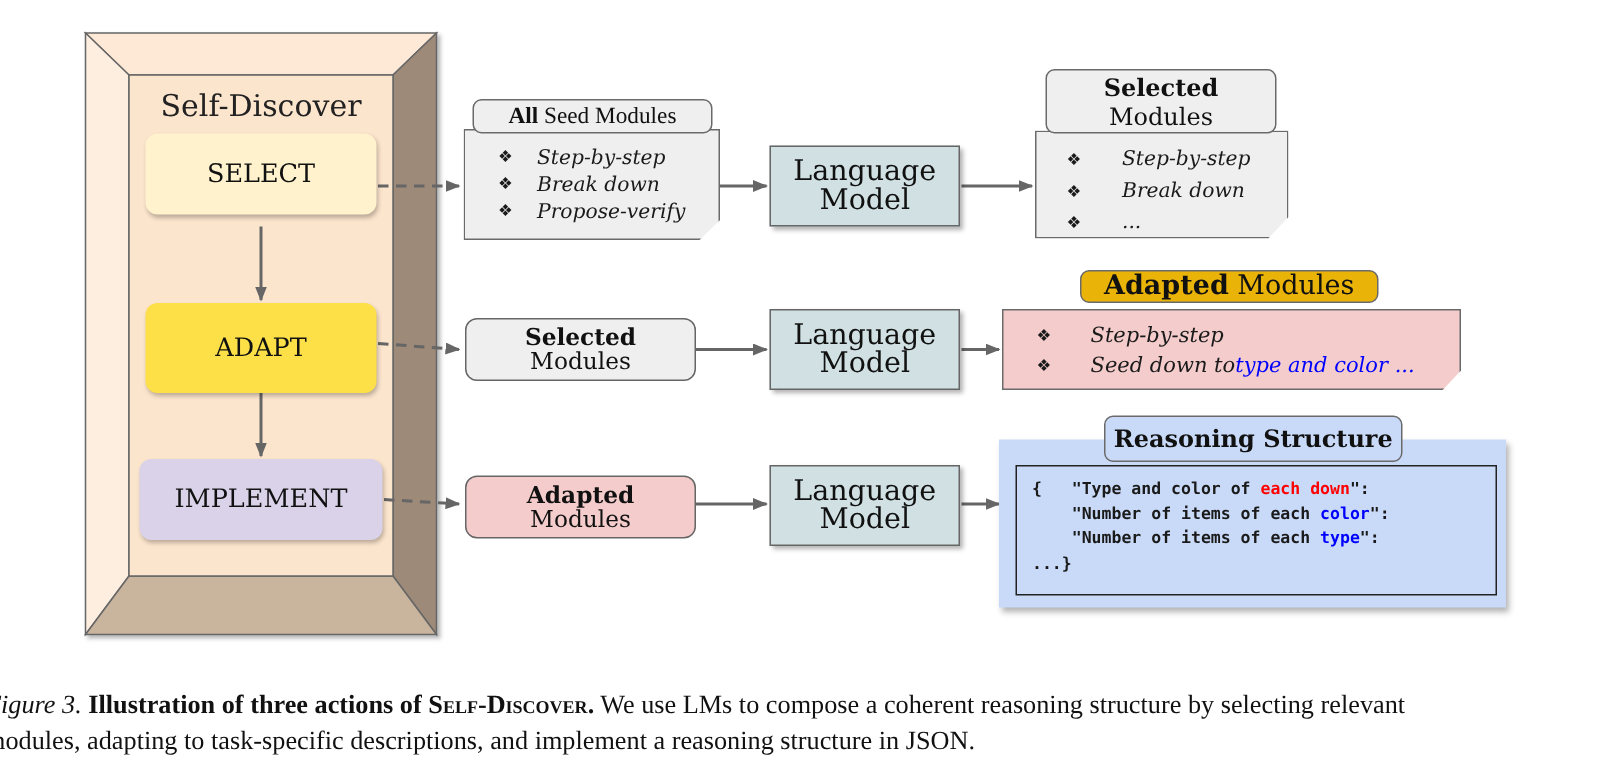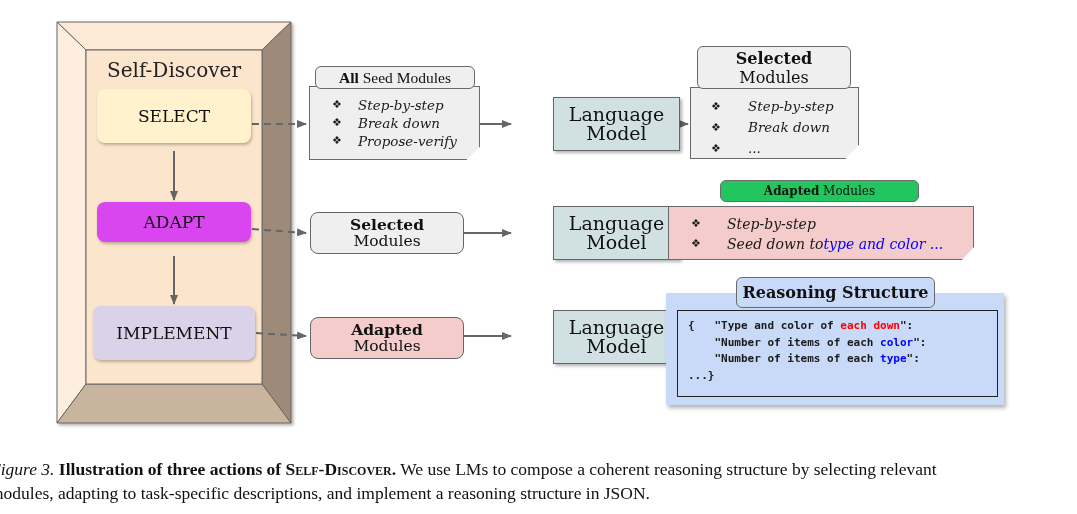--- a/index.html
+++ b/index.html
@@ -7,32 +7,32 @@
            font-family: "DejaVu Serif", serif; color: #1a1a1a; }
     .abs { position: absolute; box-sizing: border-box; }
 
     
     #frame-svg { position: absolute; left: 0; top: 0; }
     .frame-title { left: 96px; top: 58px; width: 156px; text-align: center; font-size: 20px; color: #222; }
 
     .step-box { border-radius: 8px; display: flex; align-items: center; justify-content: center;
                 font-size: 17px; box-shadow: 1px 2px 3px rgba(0,0,0,0.25); color: #111; }
     .step-select { left: 97px; top: 89px; width: 154px; height: 54px; background: #fff2cc; }
-    .step-adapt  { left: 97px; top: 202px; width: 154px; height: 40px; background: #d946ef; }
+    .step-adapt  { left: 97px; top: 202px; width: 154px; height: 60px; background: #fde047; }
     .step-impl   { left: 93px; top: 306px; width: 162px; height: 54px; background: #d9d2e9; }
 
     
     .note { background: #efefef; border: 1px solid #6a6a6a; box-shadow: 2px 2px 3px rgba(0,0,0,0.25); }
     .tab { background: #efefef; border: 1px solid #6a6a6a; border-radius: 6px; text-align: center; color: #111; }
     .bullets { font-style: italic; font-size: 13.5px; line-height: 18px; }
     .bullets .row { display: flex; }
     .bullets .diamond { width: 26px; font-style: normal; font-size: 11px; }
     .lm { background: #d0e0e3; border: 1px solid #666; box-shadow: 2px 2px 3px rgba(0,0,0,0.3);
           display: flex; flex-direction: column; align-items: center; justify-content: center;
-          font-size: 19px; line-height: 19px; color: #111; margin-left: 40px; }
+          font-size: 19px; line-height: 19px; color: #111; }
     .rounded-box { border: 1px solid #666; border-radius: 8px; display: flex; flex-direction: column;
                    align-items: center; justify-content: center; font-size: 15.5px; line-height: 17px; color:#111; }
     .bold { font-weight: bold; }
     .red { color: #ff0000; }
     .blue { color: #0000ff; }
 
     .code { font-family: "DejaVu Sans Mono", monospace; font-weight: bold; font-size: 11px; line-height: 16.5px; white-space: pre; }
 
     .caption { left: 0; top: 457px; width: 1077px; font-family: "Liberation Serif", serif; font-size: 17.5px; line-height: 24px; color:#111; white-space: nowrap; }
     .sc { font-variant: small-caps; }
@@ -146,21 +146,21 @@
         <span class="diamond" style="width:36px;">❖</span>
         <span>Step-by-step </span>
       </div>
     <div class="row">
         <span class="diamond" style="width:36px;">❖</span>
         <span>Seed down to </span>
         <span class="blue">type and color ...</span>
       </div>
   </div>
 </div>
-<div class="abs tab" style="left:720px; top:180px; width:199px; height:22px; background:#22c55e; font-size:12px; line-height:20px;">
+<div class="abs tab" style="left:720px; top:180px; width:199px; height:22px; background:#eab308; font-size:18px; line-height:20px;">
   <span class="bold">Adapted</span><span> Modules</span>
 </div>
 
 <div class="abs rounded-box" style="left:310px; top:317px; width:154px; height:42px; background:#f4cccc;">
   <span class="bold">Adapted</span>
     <span>Modules</span>
 </div>
 <div class="abs lm" style="left:513px; top:310px; width:127px; height:54px;">
   <span>Language</span>
     <span>Model</span>

